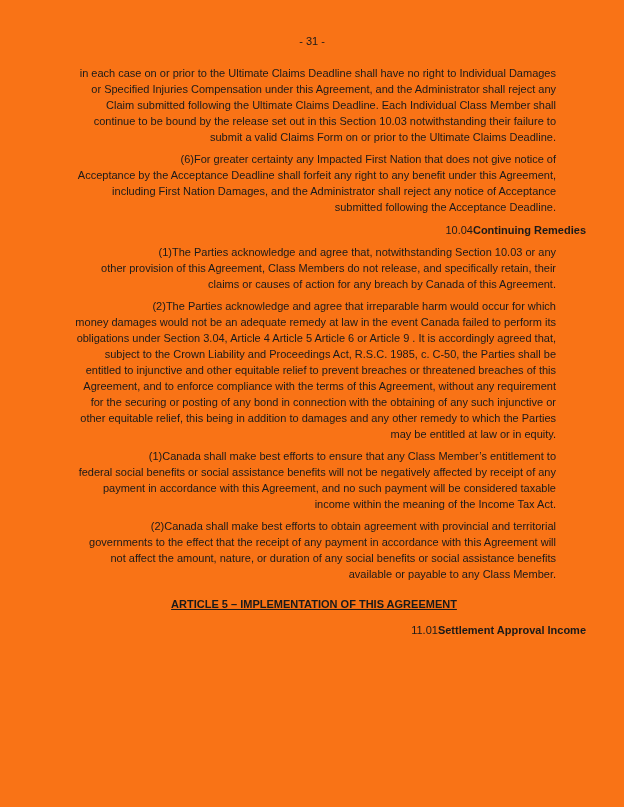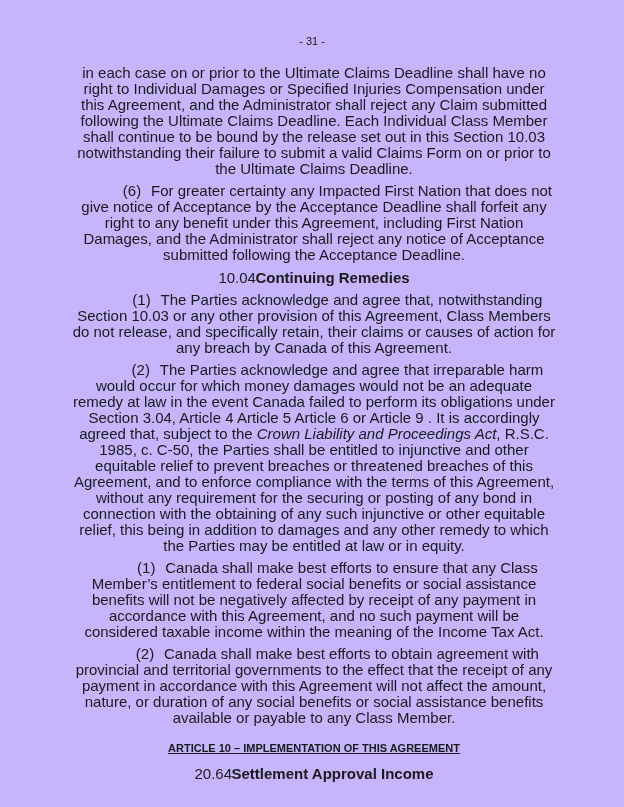--- a/index.html
+++ b/index.html
@@ -1,67 +1,67 @@
 <!DOCTYPE html>
 <html><head>
 <meta charset="utf-8">
 <style>
   * { margin: 0; padding: 0; box-sizing: border-box; }
   html, body { background: #ffffff; }
   .page {
     position: relative;
     width: 624px;
     height: 807px;
-    background: #c4b5fd;
+    background: #f97316;
     font-family: "Liberation Sans", "DejaVu Sans", sans-serif;
     color: #1a1a1a;
     overflow: hidden;
   }
   .page-number {
     padding-top: 33px;
     text-align: center;
     font-size: 11px;
     line-height: 16px;
     color: #1a1a1a;
   }
   .content {
     padding-left: 72px;
     padding-top: 16px;
     width: 556px; 
   }
   .para, .sec-heading {
-    font-size: 15px;
+    font-size: 11px;
     line-height: 16px;
     margin-bottom: 6px;
     width: 484px;
-    text-align: center;
+    text-align: right;
   }
   .para.indent { text-indent: 37px; }
   .para .num {
     display: inline-block;
     width: 38px;
     text-indent: 0;
   }
-  .sec-heading { font-weight: bold; margin-top: 7px; }
+  .sec-heading { font-weight: bold; margin-top: 7px; margin-left: 30px; }
   .sec-heading .num {
     display: inline-block;
     width: 37px;
     font-weight: normal;
   }
   .article-heading {
     font-size: 11px;
     line-height: 16px;
     font-weight: bold;
     text-decoration: underline;
     text-align: center;
     width: 484px;
     margin-top: 14px;
     margin-bottom: 10px;
   }
-  .italic { font-style: italic; }
+  .italic { }
 </style>
 </head>
 <body>
 
 <div class="page">
 
   <div class="page-number">- 31 -</div>
 
   <div class="content">
 
@@ -73,21 +73,21 @@
 
     <p class="para indent"><span class="num">(1)</span><span>The Parties acknowledge and agree that, notwithstanding Section 10.03 or any other provision of this Agreement, Class Members do not release, and specifically retain, their claims or causes of action for any breach by Canada of this Agreement.</span></p>
 
     <p class="para indent"><span class="num">(2)</span><span>The Parties acknowledge and agree that irreparable harm would occur for which money damages would not be an adequate remedy at law in the event Canada failed to perform its obligations under Section 3.04, Article 4 Article 5 Article 6 or Article 9 . It is accordingly agreed that, subject to the </span><span class="italic">Crown Liability and Proceedings Act</span><span>, R.S.C. 1985, c. C-50, the Parties shall be entitled to injunctive and other equitable relief to prevent breaches or threatened breaches of this Agreement, and to enforce compliance with the terms of this Agreement, without any requirement for the securing or posting of any bond in connection with the obtaining of any such injunctive or other equitable relief, this being in addition to damages and any other remedy to which the Parties may be entitled at law or in equity.</span></p>
 
 
     <p class="para indent"><span class="num">(1)</span><span>Canada shall make best efforts to ensure that any Class Member’s entitlement to federal social benefits or social assistance benefits will not be negatively affected by receipt of any payment in accordance with this Agreement, and no such payment will be considered taxable income within the meaning of the Income Tax Act.</span></p>
 
     <p class="para indent"><span class="num">(2)</span><span>Canada shall make best efforts to obtain agreement with provincial and territorial governments to the effect that the receipt of any payment in accordance with this Agreement will not affect the amount, nature, or duration of any social benefits or social assistance benefits available or payable to any Class Member.</span></p>
 
-    <p class="article-heading">ARTICLE 10 – IMPLEMENTATION OF THIS AGREEMENT</p>
+    <p class="article-heading">ARTICLE 5 – IMPLEMENTATION OF THIS AGREEMENT</p>
 
-    <p class="sec-heading"><span class="num">20.64</span><span>Settlement Approval Income</span></p>
+    <p class="sec-heading"><span class="num">11.01</span><span>Settlement Approval Income</span></p>
 
 
 
 
   </div>
 </div>
 
 </body></html>

